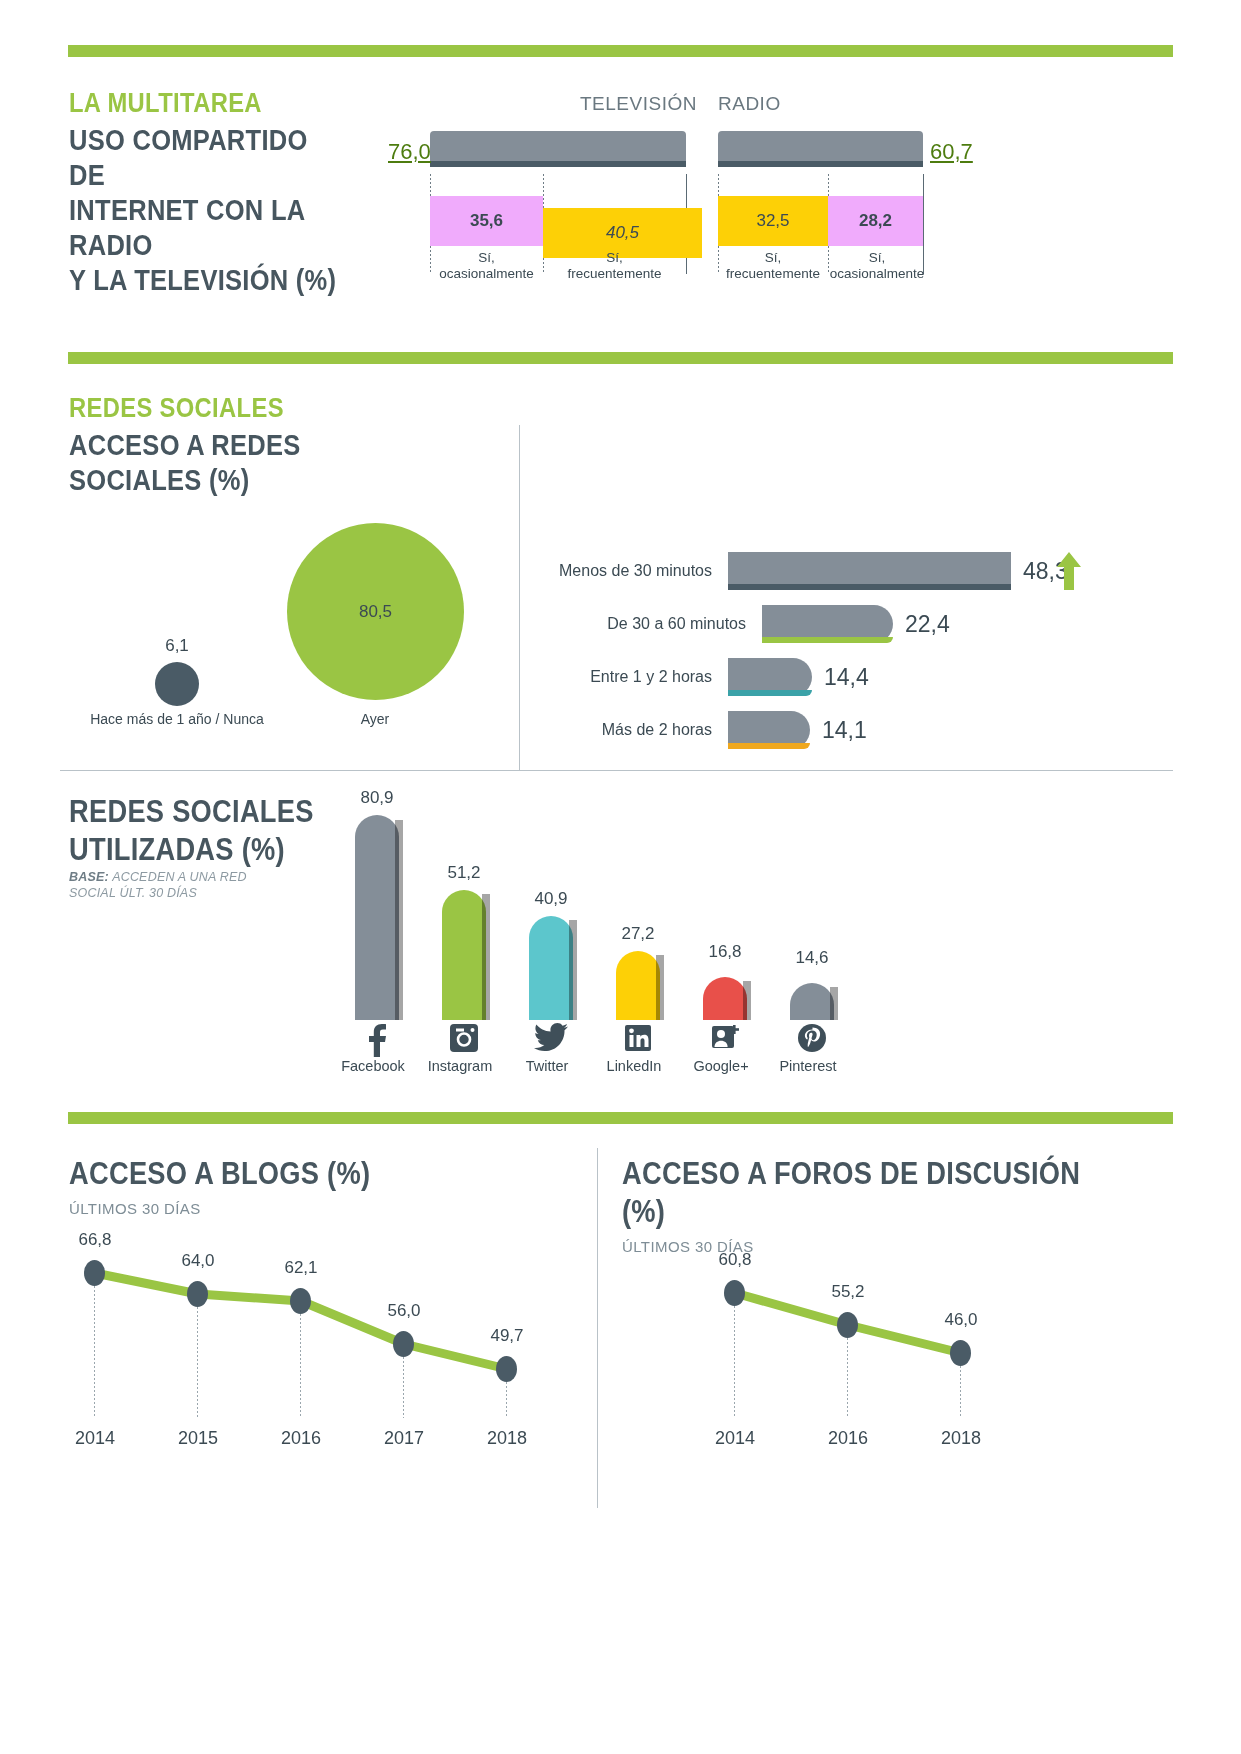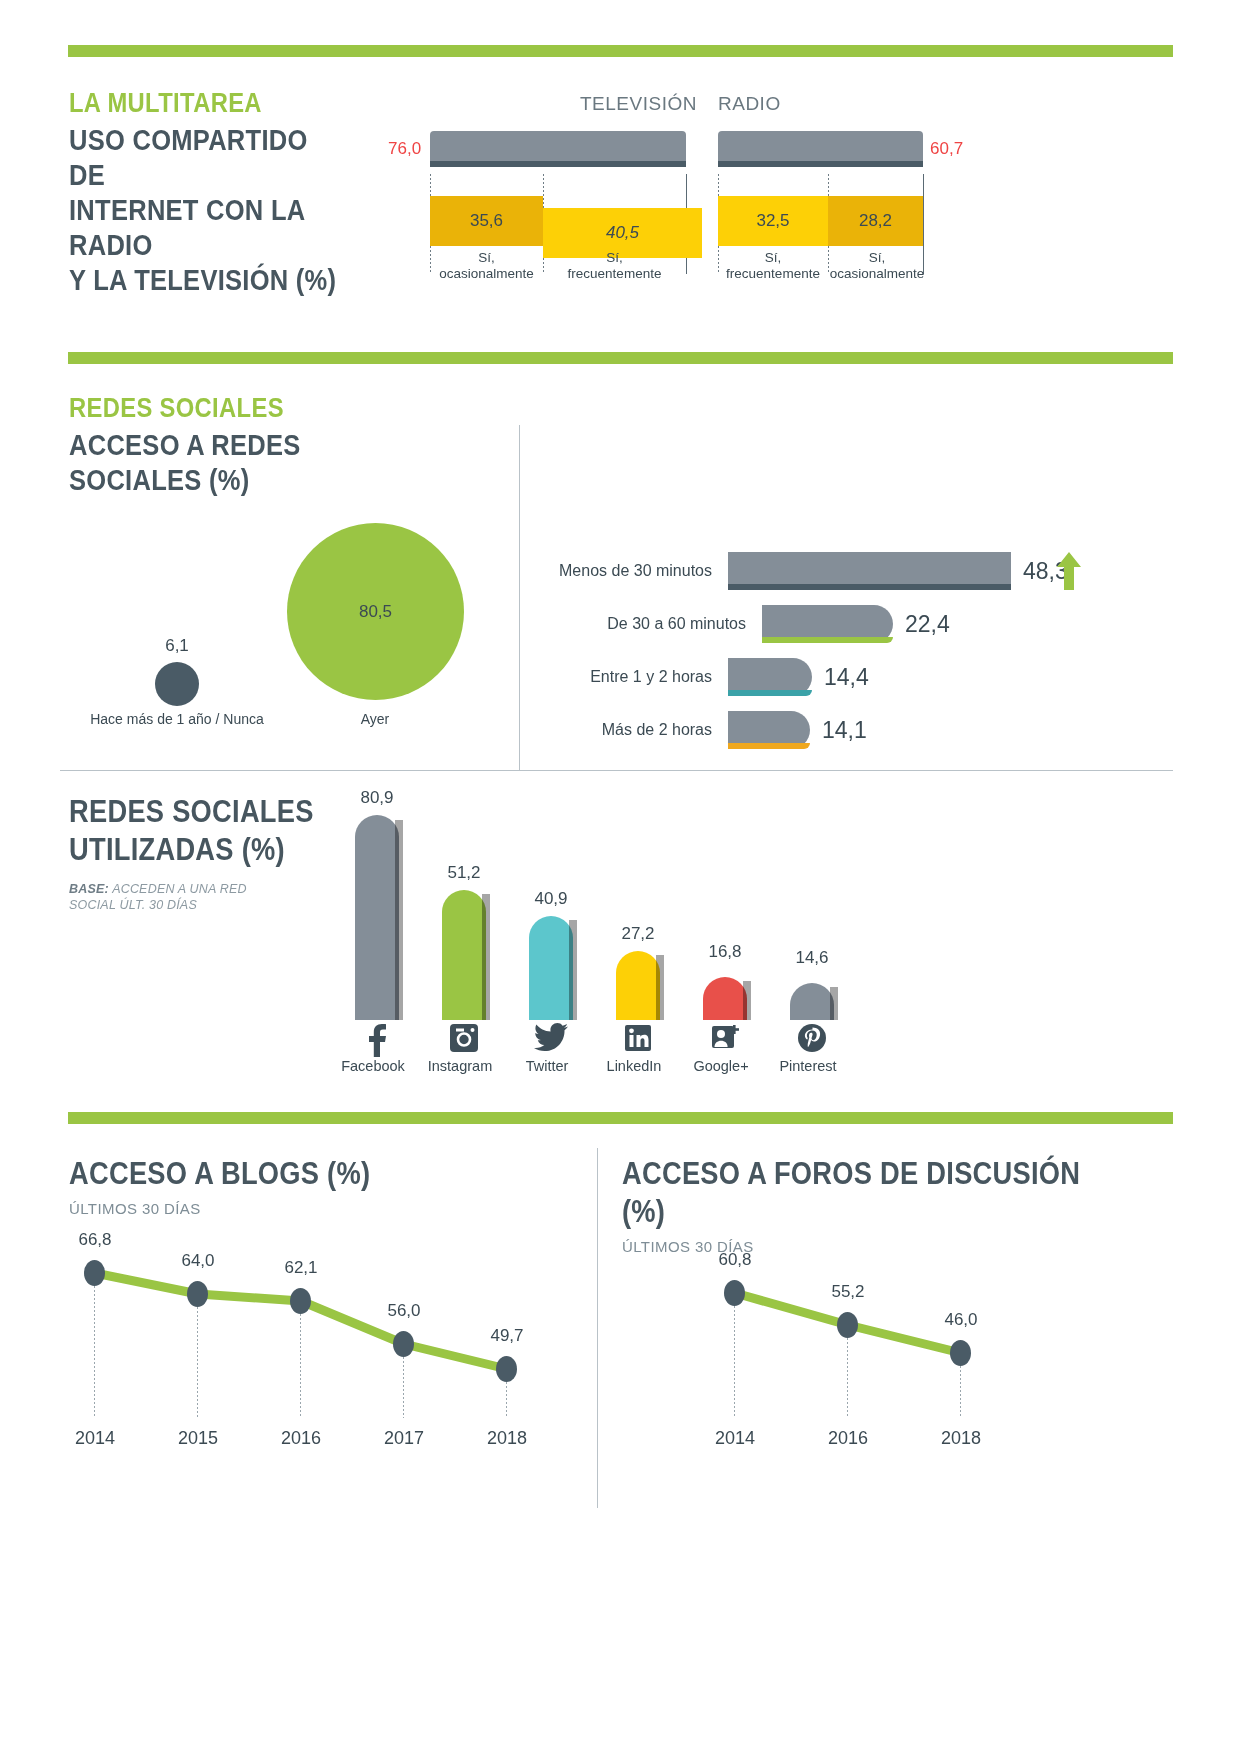--- a/index.html
+++ b/index.html
@@ -42,42 +42,42 @@
   .sec-title.big { font-size: 31px; line-height: 38px; }
   .base-note {
     font-size: 12.5px; font-style: italic; color: #8d9aa2;
     letter-spacing: 0.2px; line-height: 16px;
   }
   .base-note b { font-style: italic; color: #6f7d86; }
   .sub-note {
     font-size: 15px; color: #7e8d96; letter-spacing: 0.4px;
   }
 
-  .num { font-size: 17px; color: #ef4444; }
+  .num { font-size: 22px; color: #4d7c0f; text-decoration: underline; }
 
   
   .tvr-head {
     position: absolute; font-size: 19px; color: #6a7880; letter-spacing: 0.5px;
   }
   .bar-top {
     position: absolute; height: 36px; background: #848e98;
     border-bottom: 6px solid #4a5b66;
     border-radius: 4px 4px 0 0;
   }
   .vline {
     position: absolute; width: 1px;
     background: repeating-linear-gradient(to bottom, #6f7d86 0 2px, transparent 2px 4px);
   }
   .vline.solid { background: #5a6a74; }
   .seg {
     position: absolute; height: 50px;
     display: flex; align-items: center; justify-content: center;
     font-size: 17px; color: #3b4a53;
   }
-  .seg.orange { background: #eab308; }
+  .seg.orange { background: #f0abfc; font-weight: bold; }
   .seg.yellow { background: #fdd006; }
   .seg-lbl {
     position: absolute; text-align: center;
     font-size: 13.5px; line-height: 16px; color: #3b4a53;
   }
 
   
   .bubble {
     position: absolute; border-radius: 50%;
     display: flex; align-items: center; justify-content: center;
@@ -243,21 +243,21 @@
       <div class="under" style="background:#efa81f;"></div>
     </div>
     <span class="hval" style="left:94px;">14,1</span>
   </div>
 
   <div class="divider-h" style="left:60px; top:770px; width:1113px;"></div>
 
   <div style="position:absolute; left:69px; top:793px; width:280px;">
     <div class="sec-title big">REDES SOCIALES</div>
     <div class="sec-title big">UTILIZADAS (%)</div>
-    <div class="base-note" style="margin-top:12px;">
+    <div class="base-note" style="">
       <b>BASE:</b>
       <span>ACCEDEN A UNA RED</span><br>
       <span>SOCIAL ÚLT. 30 DÍAS</span>
     </div>
   </div>
 
   <div class="vbar-wrap" style="left:355px; top:815px; height:205px; width:44px;">
     <div class="vbar" style="height:205px; background:#848e98;"></div>
     <div class="vbar-shadow" style="right:-4px; height:200px;"></div>
   </div>

